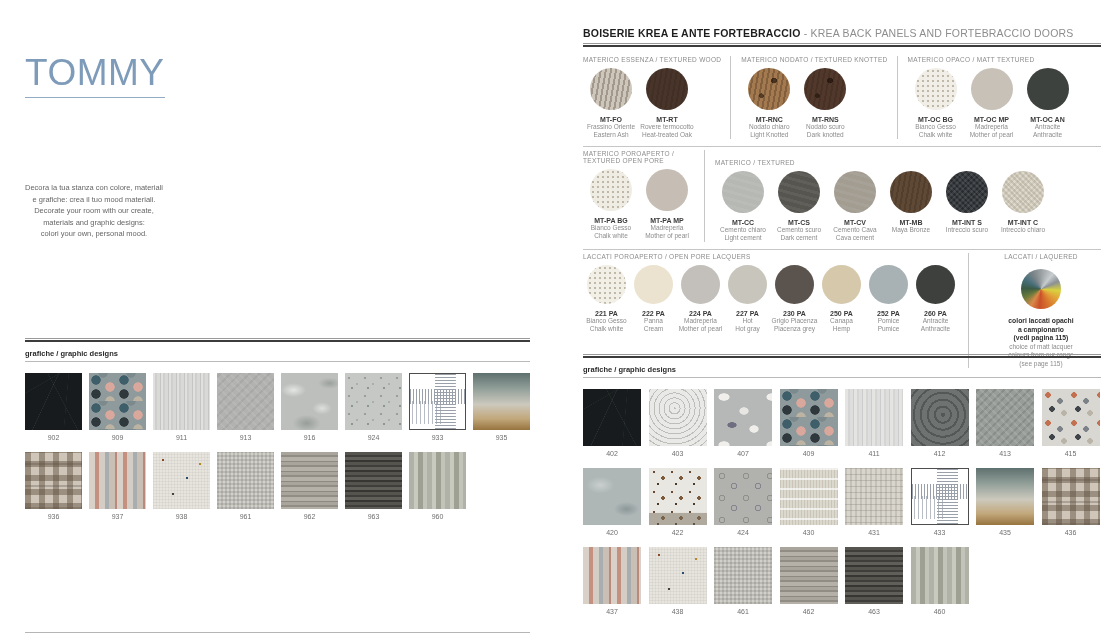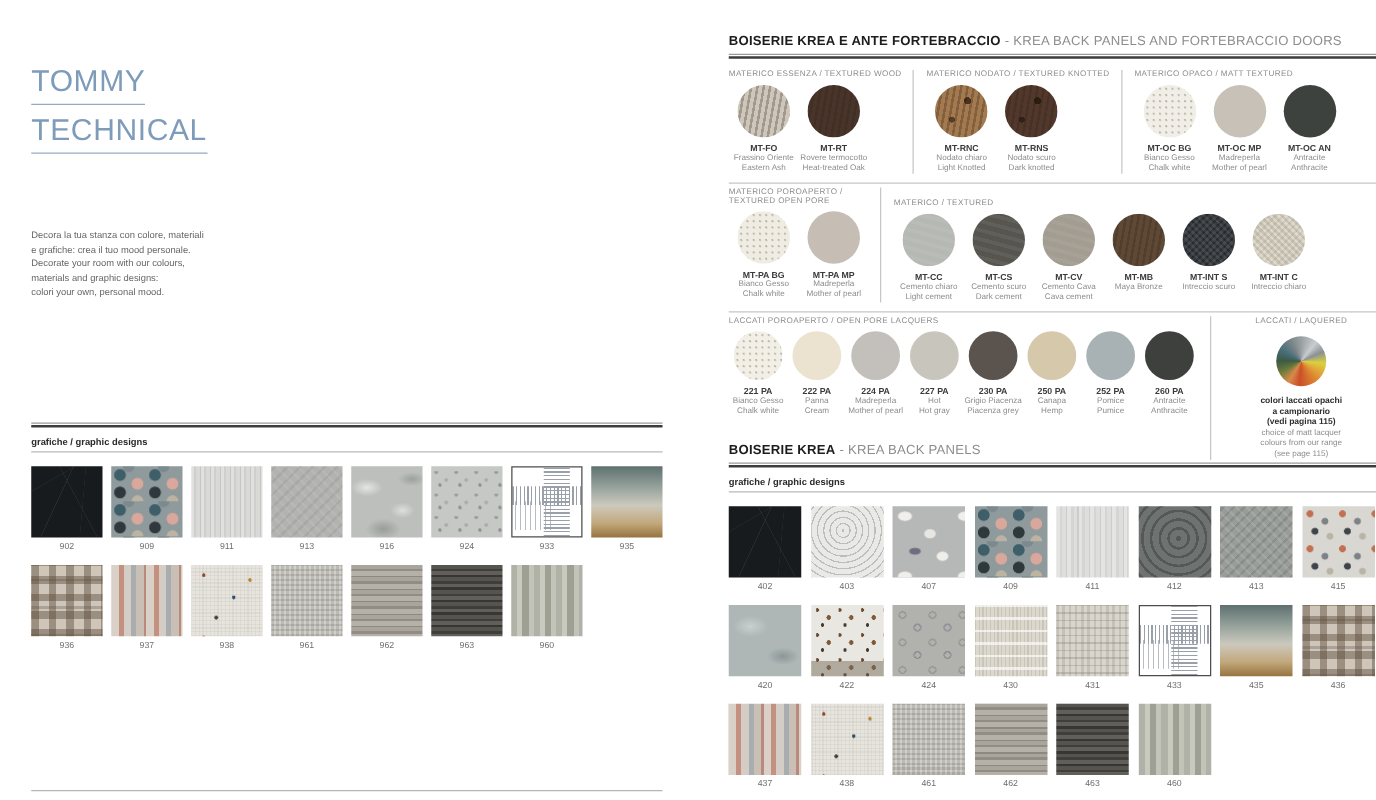--- a/index.html
+++ b/index.html
@@ -3,23 +3,23 @@
 <meta charset="utf-8">
 <style>
   * { margin:0; padding:0; box-sizing:border-box; }
   html,body { background:#ffffff; }
   body { font-family:"Liberation Sans", sans-serif; color:#333; }
   #page { position:relative; width:1101px; height:640px; background:#fff; overflow:hidden; }
 
   
   #left-col { position:absolute; left:25px; top:0; width:505px; height:640px; }
   .big-title { position:absolute; top:52px; left:0; }
-  .title-line { display:table; font-size:24px; font-weight:400; letter-spacing:.5px; color:#7e9cb9;
+  .title-line { display:table; font-size:37px; font-weight:400; letter-spacing:.5px; color:#7e9cb9;
                 border-bottom:1px solid #93acc4; padding-bottom:3px; margin-bottom:7px; }
-  .intro { position:absolute; top:182px; left:0; font-size:7.5px; line-height:11.5px; color:#666; }
+  .intro { position:absolute; top:182px; left:0; font-size:7.5px; line-height:11.5px; color:#666;text-align:center; }
 
   .section-block { position:absolute; left:0; width:100%; top:338px; }
   .sec-title { font-size:10.5px; letter-spacing:.2px; padding-bottom:4px; }
   .sec-title .it { font-weight:bold; color:#1d1d1d; }
   .sec-title .en { font-weight:400; color:#8d8d8d; }
   .sec-rule { height:4px; border-top:1px solid #9a9a9a; border-bottom:2.5px solid #3c3c3c; }
   .sub-title { font-size:7.5px; font-weight:bold; color:#2a2a2a; margin-top:7px; padding-bottom:3px;
                border-bottom:1px solid #b9b9b9; }
 
   .grid { display:flex; margin-top:11px; }
@@ -166,27 +166,26 @@
 </style>
 </head>
 <body>
 
 <div id="page">
 
   <div id="left-col">
 
     <div class="big-title">
       <div class="title-line">TOMMY</div>
-      <div class="title-line">TECHNICAL</div>
     </div>
 
     <div class="intro">
       <div>Decora la tua stanza con colore, materiali</div>
-      <div>e grafiche: crea il tuo mood personale.</div>
-      <div>Decorate your room with our colours,</div>
+      <div>e grafiche: crea il tuo mood materiali.</div>
+      <div>Decorate your room with our create,</div>
       <div>materials and graphic designs:</div>
       <div>colori your own, personal mood.</div>
     </div>
 
     <div class="section-block">
       <div class="sec-rule"></div>
       <div class="sub-title">grafiche / graphic designs</div>
 
       <div class="grid grid-l">
         <div class="gcell gcell-l">
@@ -459,23 +458,20 @@
               <div>choice of matt lacquer</div>
               <div>colours from our range</div>
               <div>(see page 115)</div>
             </div>
           </div>
         </div>
       </div>
     </div>
 
     <div class="section-block">
-      <div class="sec-title">
-        <span class="it">BOISERIE KREA</span><span class="en"> - KREA BACK PANELS</span>
-      </div>
       <div class="sec-rule"></div>
       <div class="sub-title">grafiche / graphic designs</div>
 
       <div class="grid grid-r">
         <div class="gcell gcell-r">
             <div class="gsw p-dark"></div>
             <span class="glabel">402</span>
           </div>
         <div class="gcell gcell-r">
             <div class="gsw p-spiral"></div>

